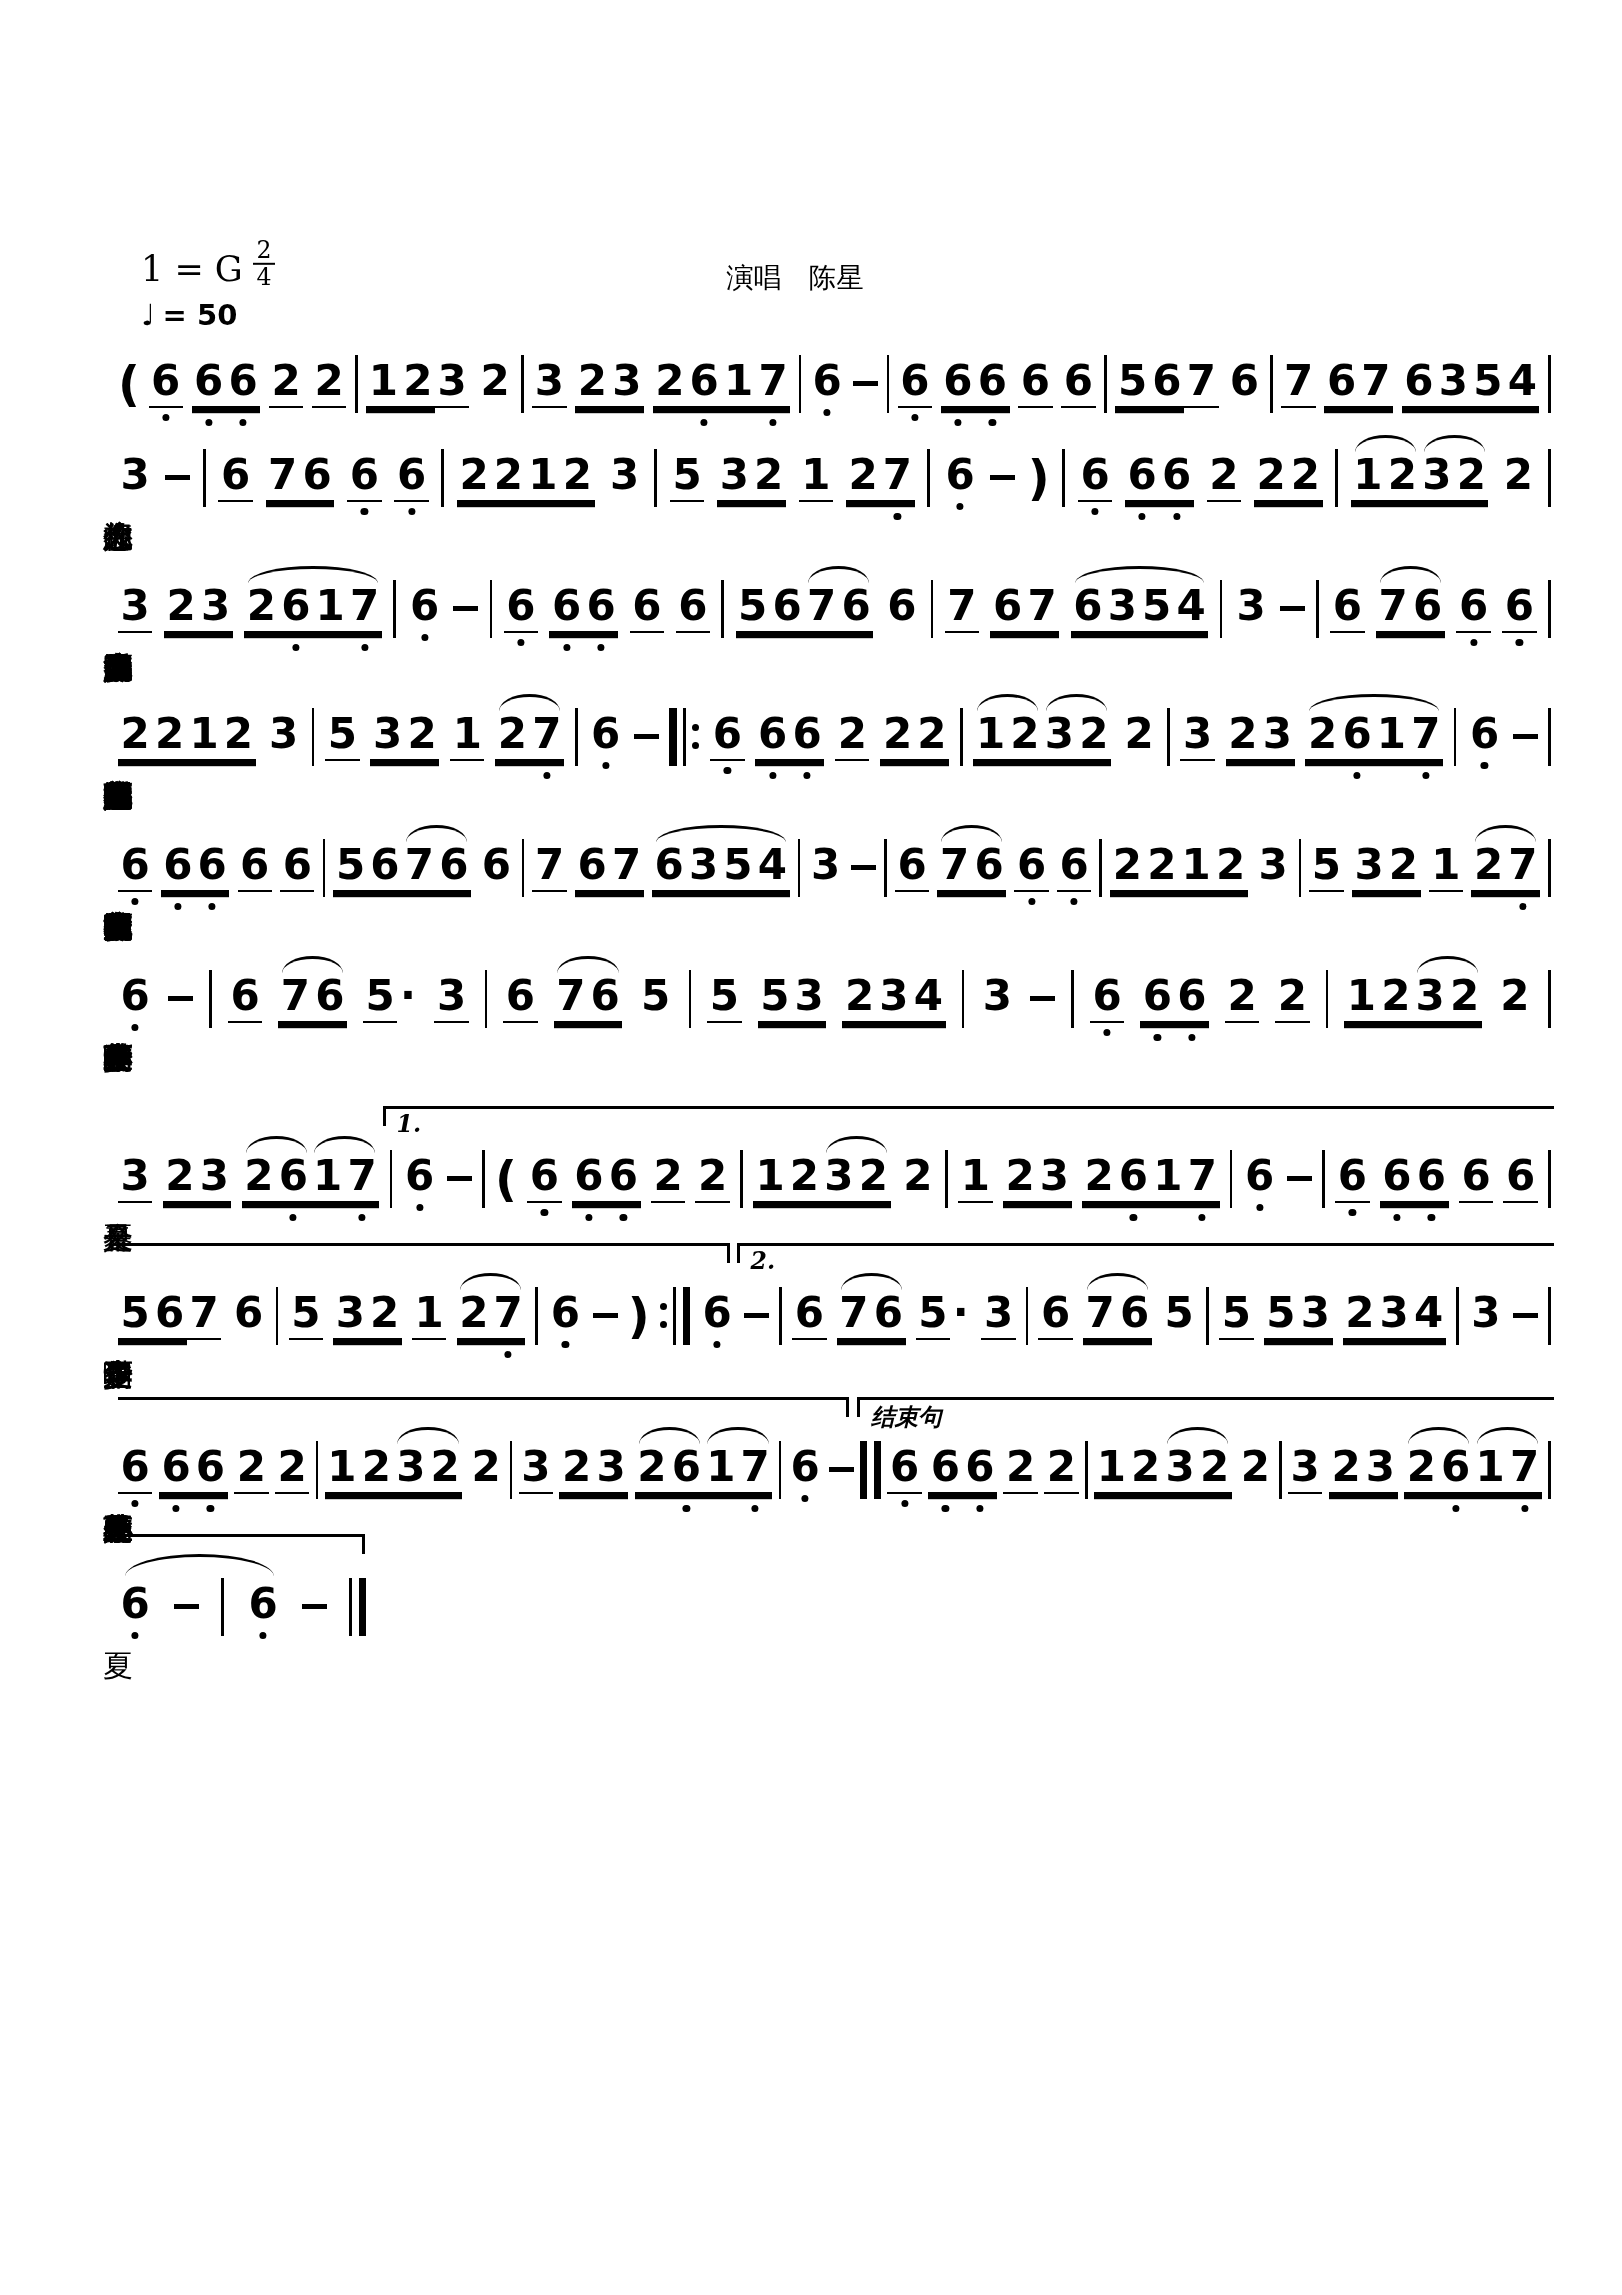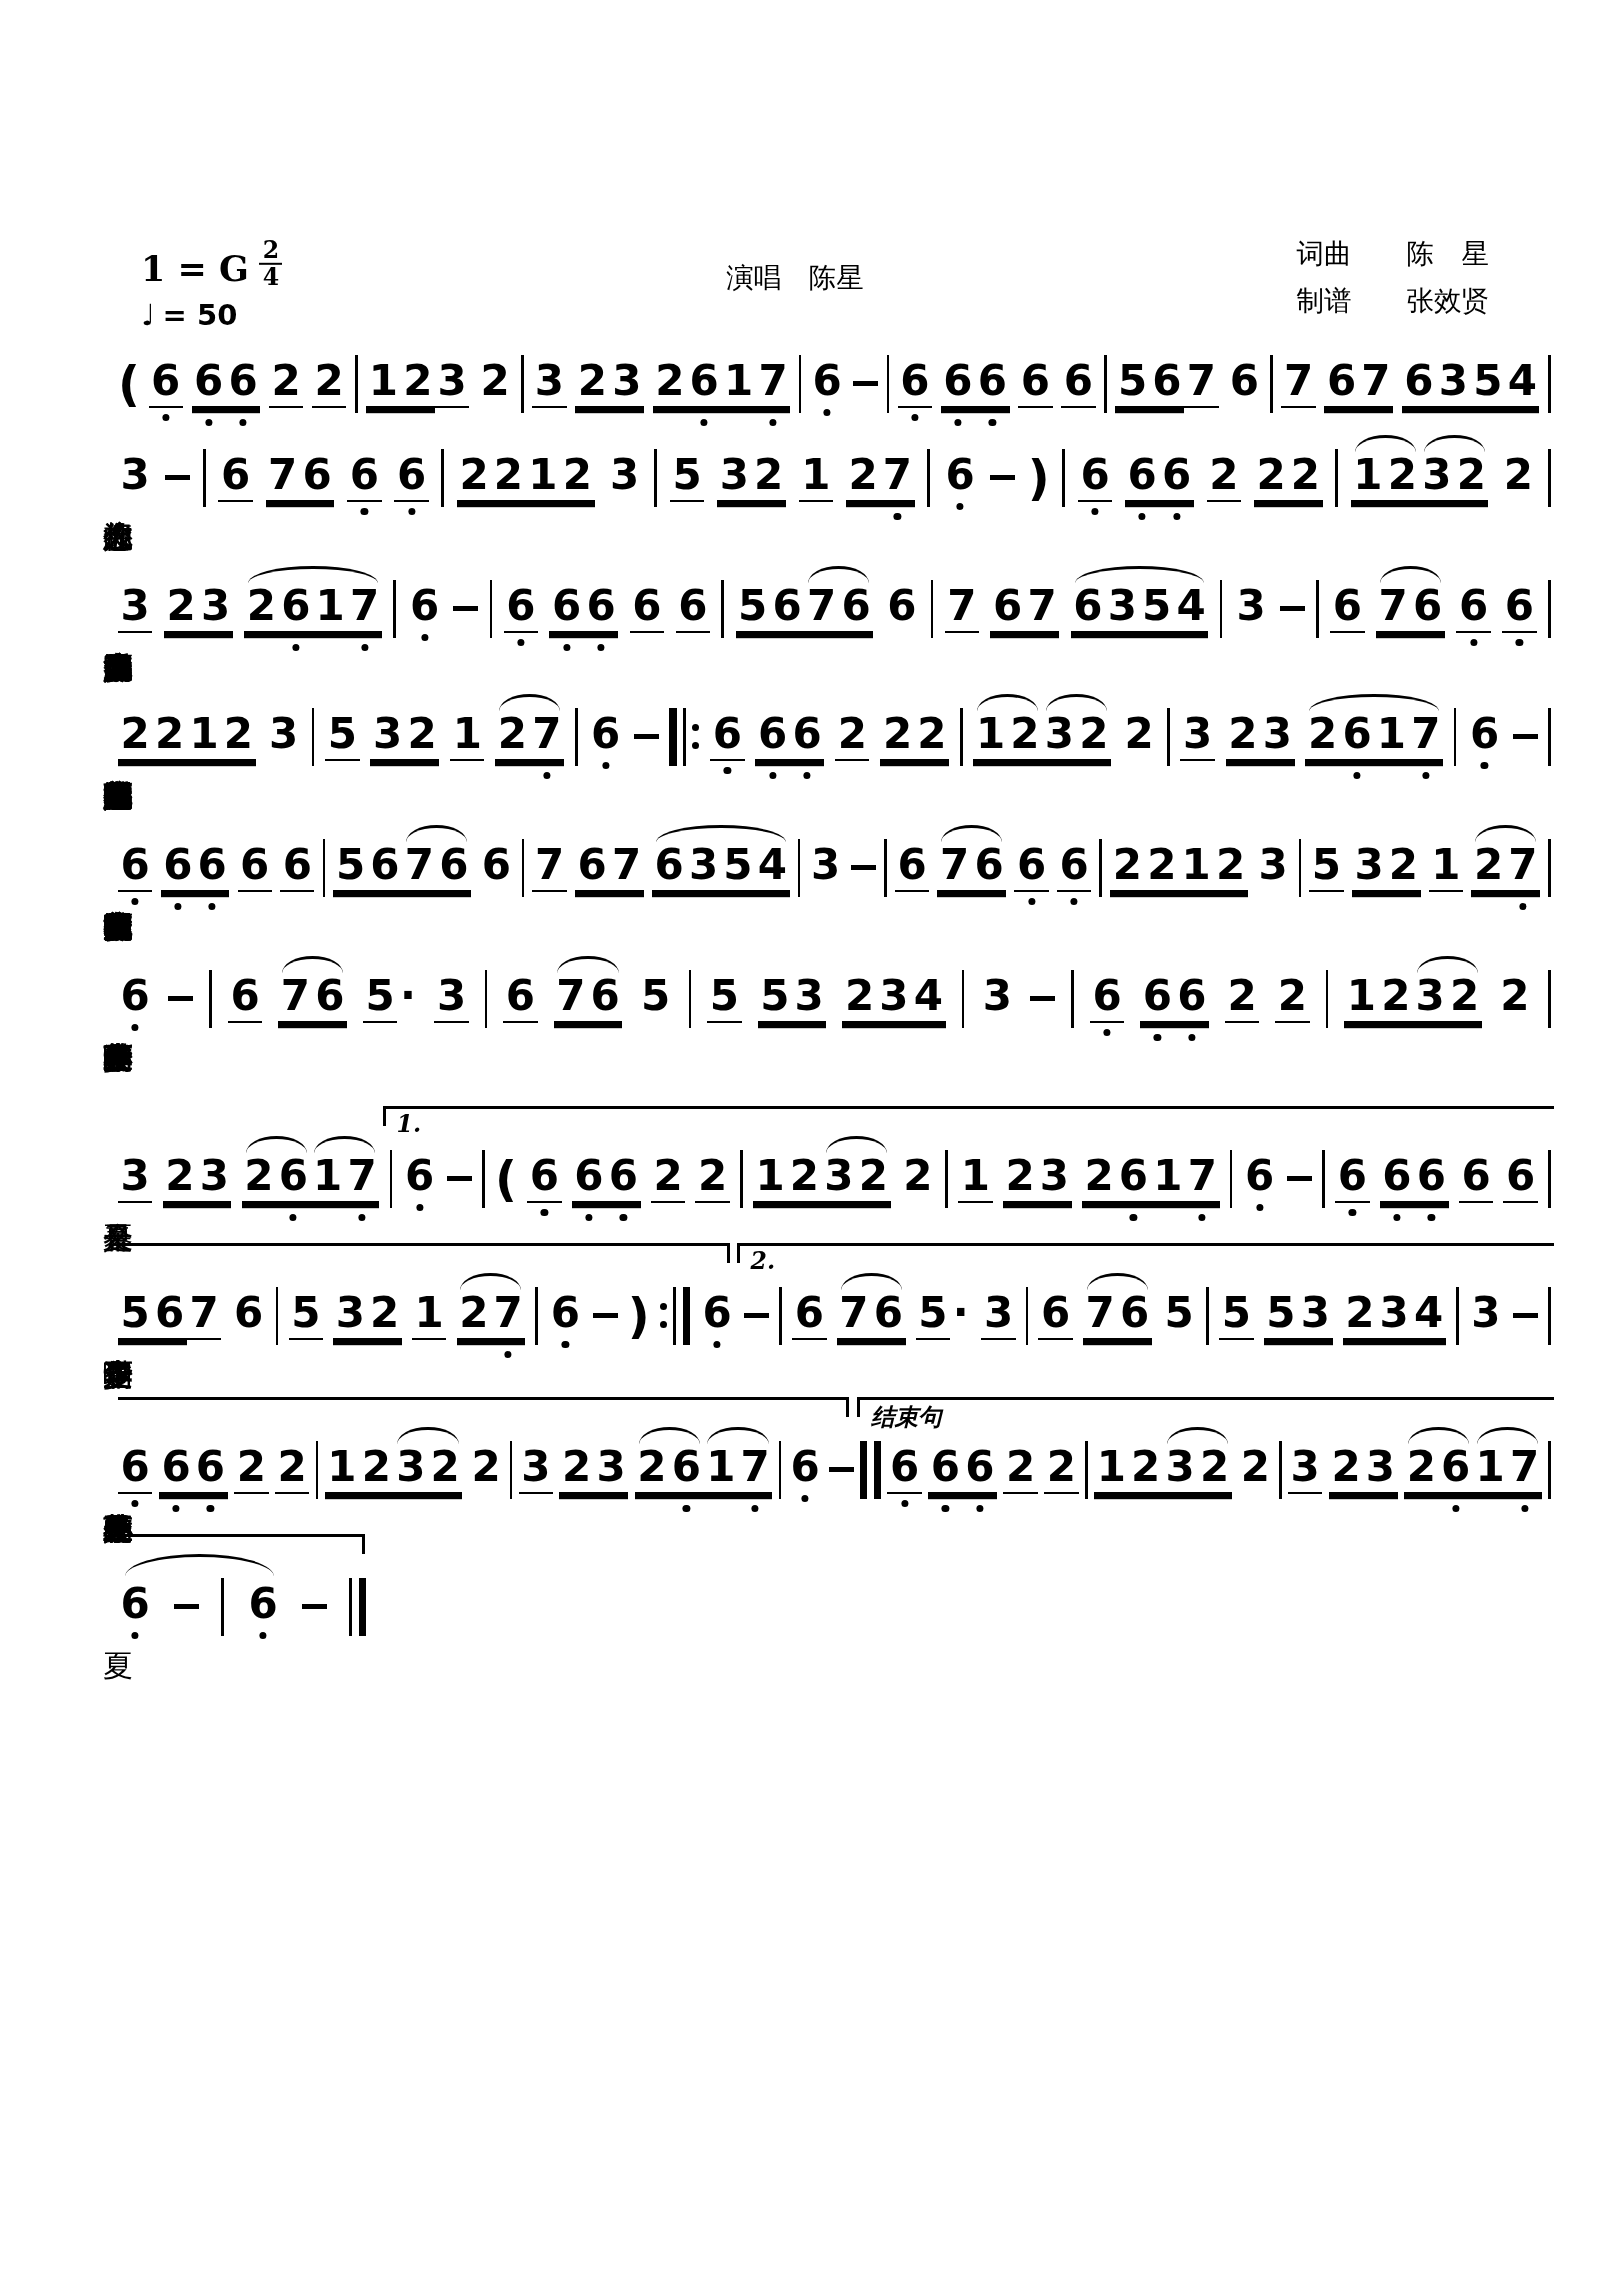--- a/index.html
+++ b/index.html
@@ -3,21 +3,21 @@
 <meta charset="utf-8">
 <style>
   html,body{margin:0;padding:0;background:#fff;color:#000;
     font-family:"DejaVu Sans",sans-serif;}
   #sheet{position:relative;width:1623px;height:2295px;background:#fff;overflow:hidden;}
   .title{position:absolute;top:98px;left:0;width:1492px;text-align:center;
     font-size:63px;font-weight:bold;letter-spacing:18.3px;}
   .performer{position:absolute;top:260px;left:0;width:1590px;text-align:center;font-size:27.5px;}
   .credits{position:absolute;top:230px;right:134px;font-size:27.5px;line-height:1.7;text-align:left;}
   .keyblock{position:absolute;left:141px;top:243px;display:flex;align-items:center;gap:10.5px;
-    font-family:"DejaVu Serif",serif;font-size:35px;font-weight:bold;}
+    font-family:"DejaVu Serif",serif;font-size:35px;font-weight:normal;}
   .frac{display:inline-flex;flex-direction:column;align-items:center;font-size:23.6px;
     line-height:1.05;transform:translateY(-5.2px);}
   .frac .num{border-bottom:2.6px solid #000;padding:0 3.3px;}
   .tempo{position:absolute;left:141px;top:298px;font-size:29px;font-weight:bold;display:flex;gap:7.9px;align-items:center;}
 
   .line{position:absolute;left:118px;width:1433px;}
   .nrow{display:flex;align-items:center;height:79px;width:100%;}
   .line.fill .nrow{justify-content:space-between;}
   .line.start .nrow{justify-content:flex-start;gap:22px;}
   .grp{display:inline-flex;align-items:flex-end;}
@@ -61,24 +61,20 @@
       <span class="num">2</span>
       <span>4</span>
     </span>
   </div>
   <div class="tempo">
     <span>♩</span>
     <span>= 50</span>
   </div>
 
   <div class="performer">演唱　陈星</div>
-  <div class="credits">
-    <div>词曲　　陈　星</div>
-    <div>制谱　　张效贤</div>
-  </div>
 
   <div id="score">
       <div class="line fill" style="top: 344px;"><span class="nrow">
           <span class="paren">(</span>
           <span class="grp">
             <span class="nu u1">
               <span class="ng">6</span>
               <span class="ldot"></span>
             </span>
           </span>

